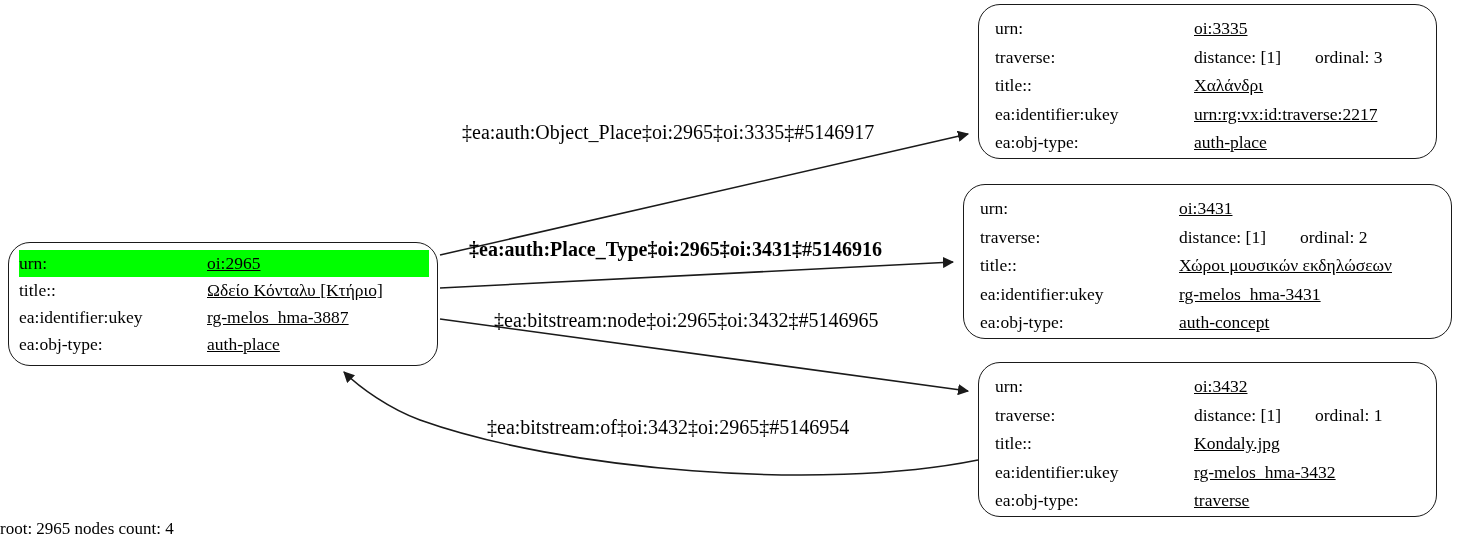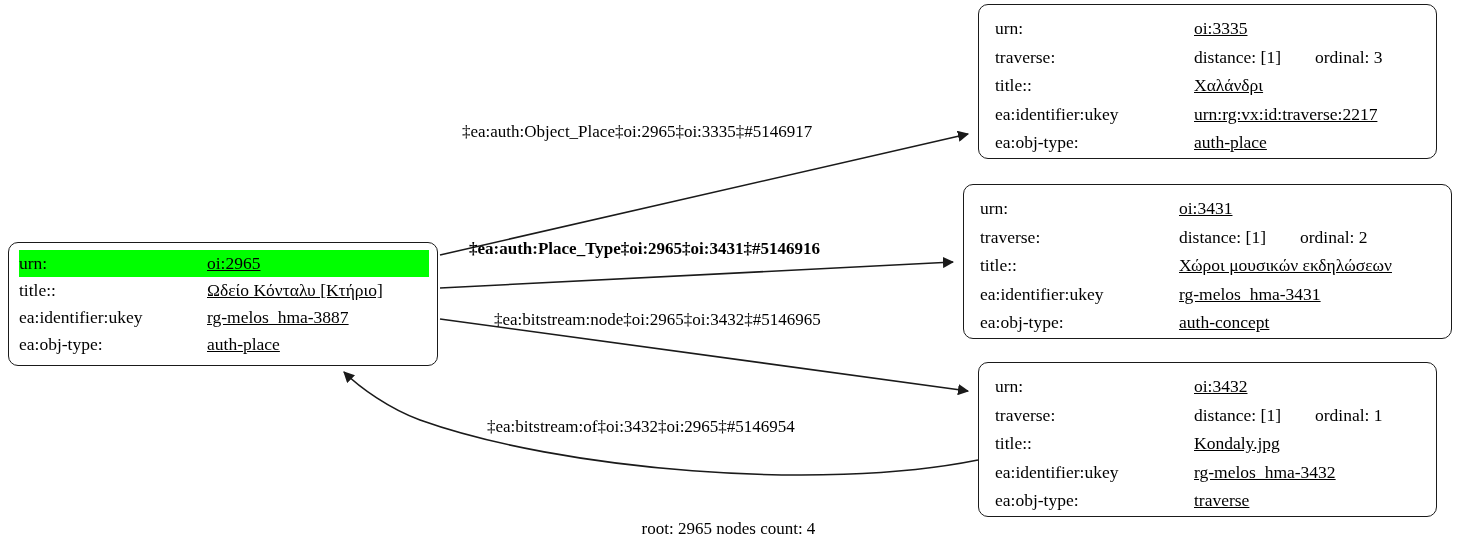--- a/index.html
+++ b/index.html
@@ -29,21 +29,21 @@
     height: 553px;
     pointer-events: none;
   }
 
   
   .node {
     position: absolute;
     box-sizing: border-box;
     background: #ffffff;
     border: 1.3px solid #1a1a1a;
-    border-radius: 10px;
+    border-radius: 22px;
     padding: 9px 14px 9px 16px;
   }
   .node-table {
     border-collapse: collapse;
     border-spacing: 0;
     width: 100%;
   }
   .node-table td {
     padding: 0;
     white-space: nowrap;
@@ -108,38 +108,38 @@
     display: inline-block;
   }
   .dual-gap {
     display: inline-block;
     width: 34px;
   }
 
   
   .edge-label {
     position: absolute;
-    font-size: 17px;
+    font-size: 20px;
     line-height: 20px;
     white-space: nowrap;
     background: transparent;
     color: #000000;
   }
   #edge-label-1 { left: 462px; top: 122px; }
   #edge-label-2 { left: 469px; top: 239px; font-weight: bold; }
   #edge-label-3 { left: 494px; top: 310px; }
   #edge-label-4 { left: 487px; top: 417px; }
 
   
   #graph-footer {
     position: absolute;
     left: 0;
     top: 518px;
     width: 1457px;
-    text-align: center;
+    text-align: left;
     font-size: 17px;
     line-height: 22px;
     color: #000000;
   }
 </style>
 </head>
 <body>
 
 <div id="graph-canvas">
 

